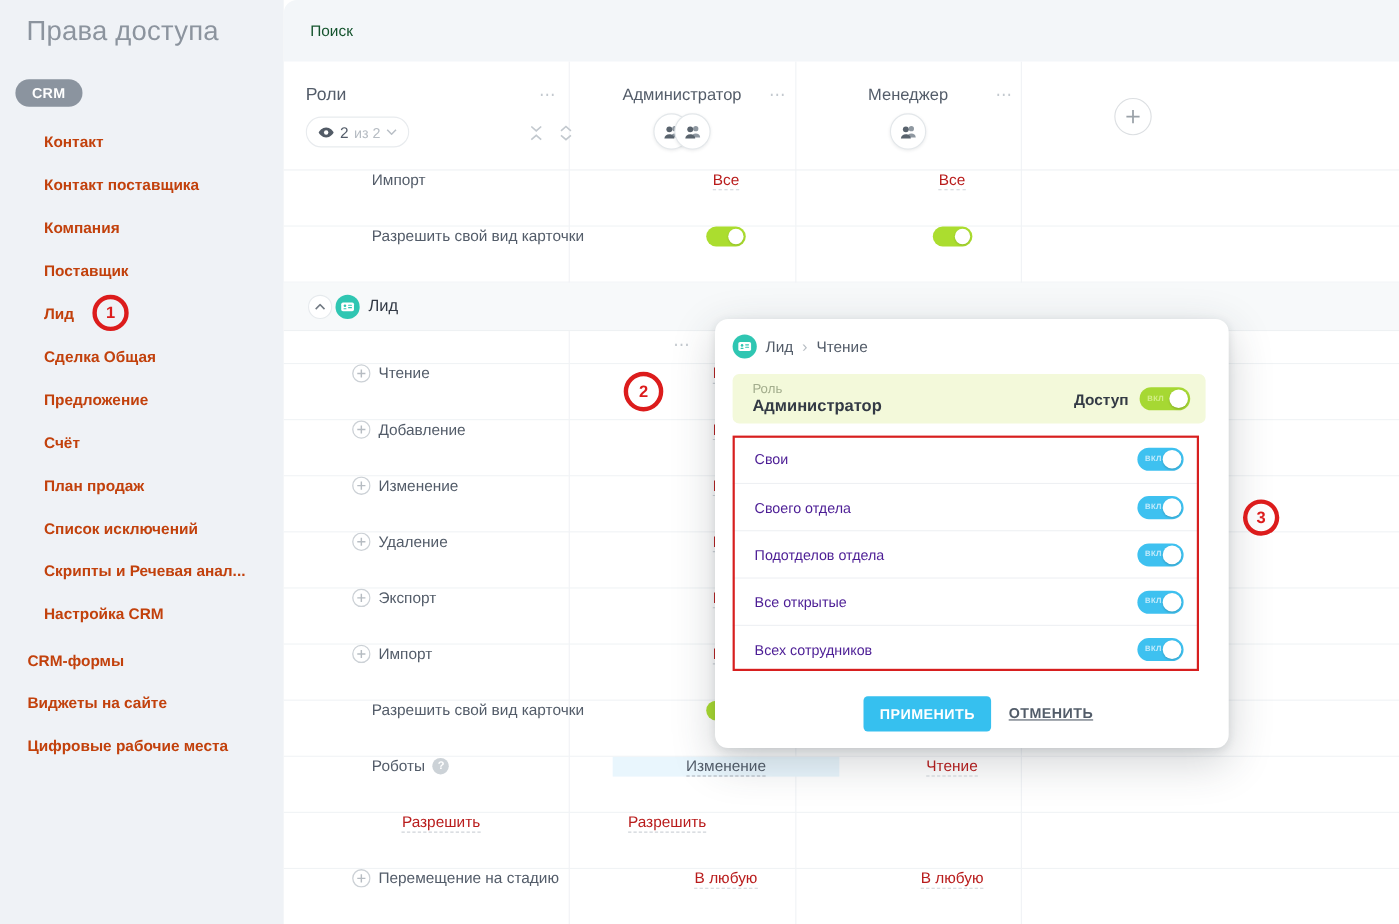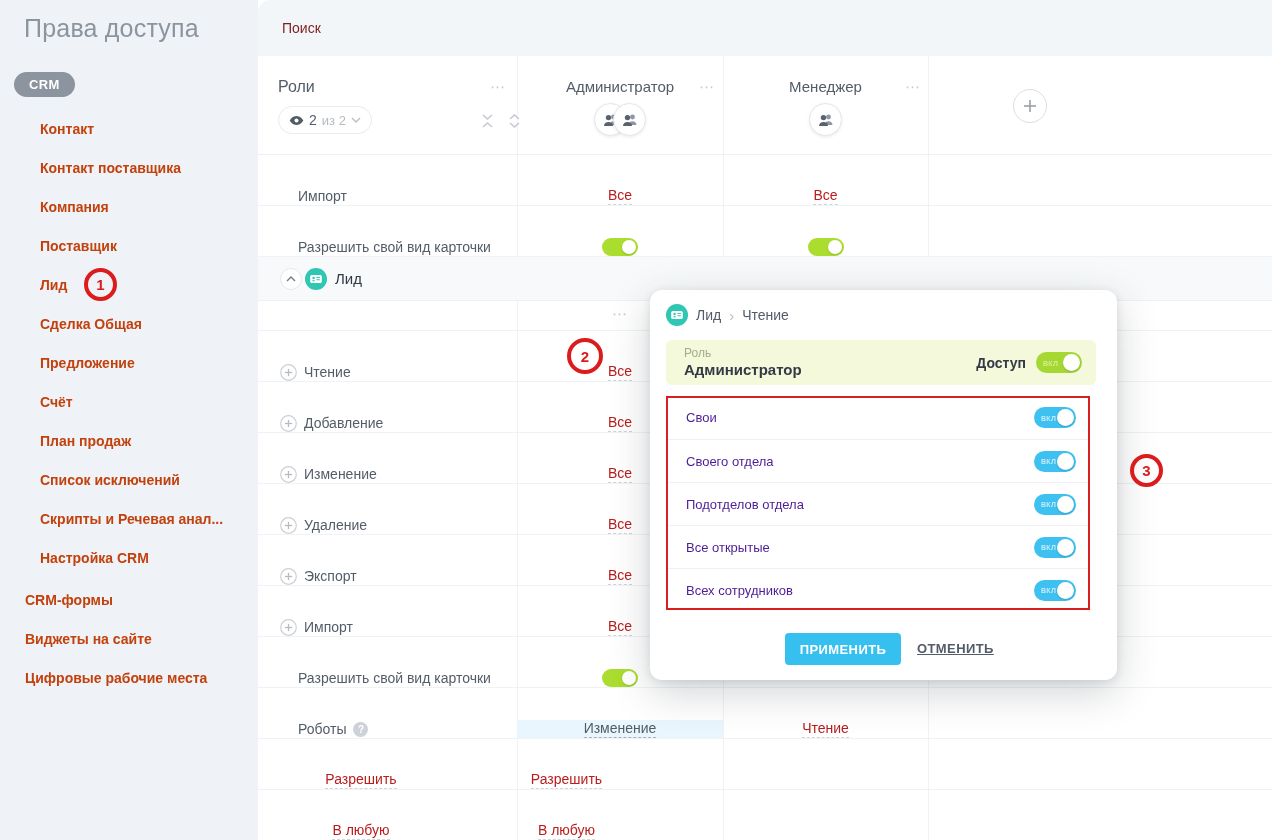--- a/index.html
+++ b/index.html
@@ -13,21 +13,21 @@
   .sb-badge { position:absolute; left:14px; top:72px; background:#8b949f; color:#fff;
     font-size:13px; font-weight:bold; padding:5px 15px; border-radius:14px; letter-spacing:.3px; }
   ul.sb-list { list-style:none; position:absolute; }
   ul.sb-list li { height:39px; line-height:39px; font-size:14px; color:#c2410c; cursor:pointer; white-space:nowrap;font-weight:bold; }
   #crm-items { left:40px; top:110px; }
   #root-items { left:25px; top:581px; }
 
   
   .content { position:absolute; left:258px; top:0; width:1014px; height:840px; background:#fff; }
   .topstrip { height:56px; background:#f3f6f9; border-radius:12px 0 0 0; display:flex; align-items:center; }
-  .search-ph { margin-left:24px; font-size:14px; color:#7f1d1d; }
+  .search-ph { margin-left:24px; font-size:14px; color:#14532d; }
 
   .vlines { position:absolute; top:56px; bottom:0; left:0; width:100%; pointer-events:none; }
   .vl { position:absolute; top:0; bottom:0; width:1px; background:#f0f2f5; }
 
   .thead { position:relative; height:99px; border-bottom:1px solid #eef1f4; }
   .roles-title { position:absolute; left:20px; top:22px; font-size:16px; color:#535c69; }
   .dots { color:#c3c9cf; font-size:15px; letter-spacing:1px; cursor:pointer; line-height:10px; }
   .dots-roles { position:absolute; left:232px; top:26px; }
   .pill { position:absolute; left:20px; top:50px; height:28px; display:inline-flex; align-items:center;
     background:#fff; border:1px solid #e8ebee; border-radius:14px; padding:0 10px; gap:5px; cursor:pointer; }
@@ -42,21 +42,21 @@
   .col-admin .dots-col { left:182px; }
   .col-manager .dots-col { left:182px; }
   .avatars { position:absolute; top:47px; left:0; width:100%; display:flex; justify-content:center; }
   .avatar { width:33px; height:33px; border-radius:50%; background:#fff; border:1px solid #e3e7ea;
     box-shadow:0 1px 3px rgba(40,50,60,.1); display:flex; align-items:center; justify-content:center; }
   .avatar + .avatar { margin-left:-14px; }
   .add-role { position:absolute; left:755px; top:33px; width:34px; height:34px; border-radius:50%;
     border:1px solid #dcdfe2; display:flex; align-items:center; justify-content:center; cursor:pointer; }
 
   
-  .row { display:flex; align-items:flex-end; height:51px; border-bottom:1px solid #f0f3f5; position:relative; }
+  .row { display:flex; align-items:flex-start; height:51px; border-bottom:1px solid #f0f3f5; position:relative;padding-left:40px; }
   .cell-label { width:259px; display:flex; align-items:center; padding-left:22px; font-size:14px; color:#535c69; }
   .cell-label.no-plus { padding-left:40px; }
   .cell-label .lbl { line-height:1.25; }
   .cell-label .lbl.narrow { max-width:185px; }
   .plus-icon { width:17px; height:17px; margin-right:7px; flex:none; cursor:pointer; }
   .help-icon { width:15px; height:15px; margin-left:7px; border-radius:50%; background:#ccd2d7; color:#fff;
     font-size:10px; font-weight:bold; display:flex; align-items:center; justify-content:center; flex:none; }
   .cell { display:flex; align-items:center; justify-content:center; }
   .c1 { width:206px; } .c2 { width:205px; }
   .cell.hl { background:#e9f6fd; }
@@ -385,20 +385,28 @@
         </div>
         <div class="row">
           <div class="cell c1">
             <span class="cell-link">Разрешить</span>
           </div>
           <div class="cell c2">
             <span class="cell-link">Разрешить</span>
           </div>
         </div>
         <div class="row">
+          <div class="cell-label">
+            <span class="plus-icon"><svg width="17" height="17" viewBox="0 0 17 17">
+                <circle cx="8.5" cy="8.5" r="7.8" fill="none" stroke="#ccd1d6" stroke-width="1.2"></circle>
+                <line x1="8.5" y1="4.8" x2="8.5" y2="12.2" stroke="#b6bcc2" stroke-width="1.3"></line>
+                <line x1="4.8" y1="8.5" x2="12.2" y2="8.5" stroke="#b6bcc2" stroke-width="1.3"></line>
+              </svg></span>
+            <span class="lbl">Перемещение на стадию</span>
+          </div>
           <div class="cell c1">
             <span class="cell-link">В любую</span>
           </div>
           <div class="cell c2">
             <span class="cell-link">В любую</span>
           </div>
         </div>
       </div>
   </div>
 

